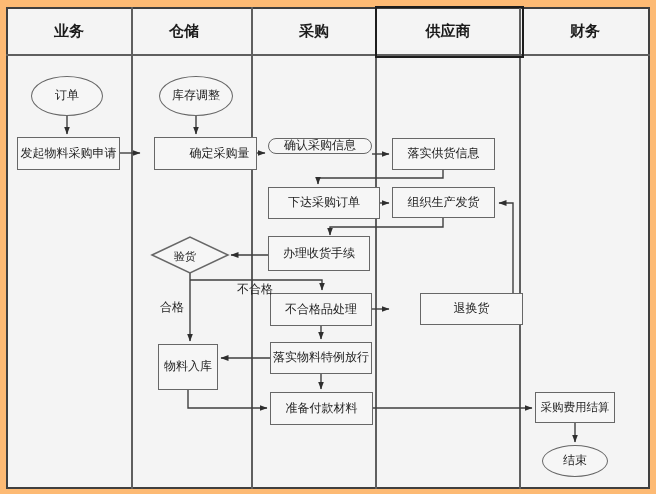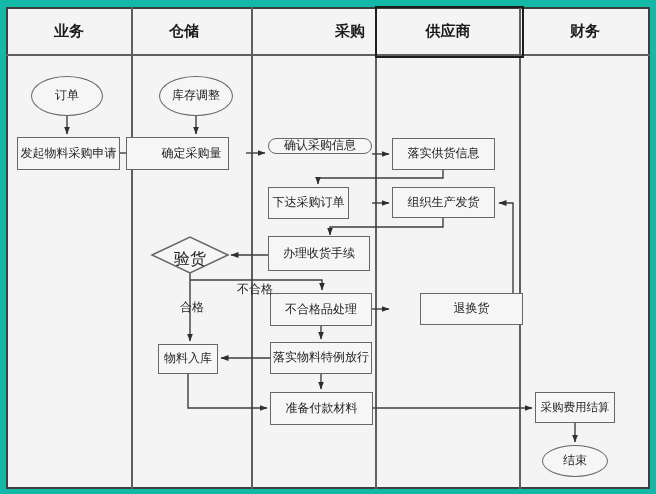--- a/index.html
+++ b/index.html
@@ -1,16 +1,16 @@
 <!DOCTYPE html>
 <html><head>
 <meta charset="utf-8">
 <style>
   html,body { margin:0; padding:0; background:#f6f6f6; font-family:"Liberation Sans",sans-serif; }
-  .canvas { position:relative; width:656px; height:494px; background:#14b8a6; overflow:hidden; }
+  .canvas { position:relative; width:656px; height:494px; background:#fdba74; overflow:hidden; }
 
   
   .frame { position:absolute; left:6px; top:7px; width:640px; height:478px;
            border:2px solid #3f3f3f; background:#f4f4f4; }
   .vline { position:absolute; top:7px; height:482px; width:2px; background:#5f5f5f; }
   .hline { position:absolute; left:6px; width:644px; height:2px; background:#5f5f5f; }
 
   .lane-title { position:absolute; top:8px; height:46px; display:flex; align-items:center;
                 justify-content:center; font-size:15px; font-weight:600; color:#1c1c1c; z-index:4; }
   .sel-overlay { position:absolute; left:375px; top:6px; width:145px; height:48px;
@@ -32,21 +32,21 @@
 
   <div class="frame"></div>
   <div class="hline" style="top:54px;"></div>
   <div class="vline" style="left:131px;"></div>
   <div class="vline" style="left:251px;"></div>
   <div class="vline" style="left:375px;"></div>
   <div class="vline" style="left:519px;"></div>
 
   <div class="lane-title" style="left:6px;   width:126px;">业务</div>
   <div class="lane-title" style="left:132px; width:104px;">仓储</div>
-  <div class="lane-title" style="left:252px; width:124px;padding-left:36px;">采购</div>
+  <div class="lane-title" style="left:252px; width:124px;">采购</div>
   <div class="lane-title" style="left:376px; width:144px;">供应商</div>
   <div class="lane-title" style="left:520px; width:130px;">财务</div>
   <div class="sel-overlay"></div>
 
   <svg class="wires" width="656" height="494">
     <defs>
       <marker id="arw" markerWidth="9" markerHeight="7" refX="7.5" refY="3" orient="auto" markerUnits="userSpaceOnUse">
         <path d="M0,0 L8,3 L0,6 Z" fill="#2e2e2e"></path>
       </marker>
     </defs>
@@ -70,31 +70,31 @@
       <polyline points="188,374 188,408 267,408" marker-end="url(#arw)"></polyline>
       <polyline points="373,408 532,408" marker-end="url(#arw)"></polyline>
       <polyline points="575,423 575,442" marker-end="url(#arw)"></polyline>
     </g>
     <polygon points="152,255 190,237 228,255 190,273" fill="#f6f6f6" stroke="#676767" stroke-width="1.5"></polygon>
   </svg>
 
   <div class="node ellipse" style="left:31px;  top:76px;  width:72px;  height:40px;">订单</div>
   <div class="node ellipse" style="left:159px; top:76px;  width:74px;  height:40px;">库存调整</div>
   <div class="node" style="left:17px;  top:137px; width:103px; height:33px;">发起物料采购申请</div>
-  <div class="node" style="left:126px; top:137px; width:103px; height:33px;padding-left:28px;">确定采购量</div>
+  <div class="node" style="left:154px; top:137px; width:103px; height:33px;padding-left:28px;">确定采购量</div>
   <div class="node" style="left:268px; top:138px; width:104px; height:16px;border-radius:10px;">确认采购信息</div>
   <div class="node" style="left:392px; top:138px; width:103px; height:32px;">落实供货信息</div>
-  <div class="node" style="left:268px; top:187px; width:81px; height:32px;text-align:center;">下达采购订单</div>
+  <div class="node" style="left:268px; top:187px; width:112px; height:32px;text-align:center;">下达采购订单</div>
   <div class="node" style="left:392px; top:187px; width:103px; height:31px;">组织生产发货</div>
   <div class="node" style="left:268px; top:236px; width:102px; height:35px;">办理收货手续</div>
-  <div class="edge-label" style="left:174px; top:249px; font-size:16px; z-index:4;">验货</div>
+  <div class="edge-label" style="left:174px; top:249px; font-size:11px; z-index:4;">验货</div>
   <div class="node" style="left:270px; top:293px; width:102px; height:33px;">不合格品处理</div>
   <div class="node" style="left:392px; top:293px; width:103px; height:32px;margin-left:28px;">退换货</div>
-  <div class="node" style="left:158px; top:344px; width:60px;  height:30px;">物料入库</div>
+  <div class="node" style="left:158px; top:344px; width:60px;  height:46px;">物料入库</div>
   <div class="node" style="left:270px; top:342px; width:102px; height:32px;">落实物料特例放行</div>
   <div class="node" style="left:270px; top:392px; width:103px; height:33px;">准备付款材料</div>
   <div class="node" style="left:535px; top:392px; width:80px;  height:31px; font-size:11.5px;">采购费用结算</div>
   <div class="node ellipse" style="left:542px; top:445px; width:66px; height:32px;">结束</div>
 
-  <div class="edge-label" style="left:160px; top:299px;margin-left:20px;">合格</div>
+  <div class="edge-label" style="left:160px; top:299px;">合格</div>
   <div class="edge-label" style="left:237px; top:281px;">不合格</div>
 
 </div>
 
 </body></html>

